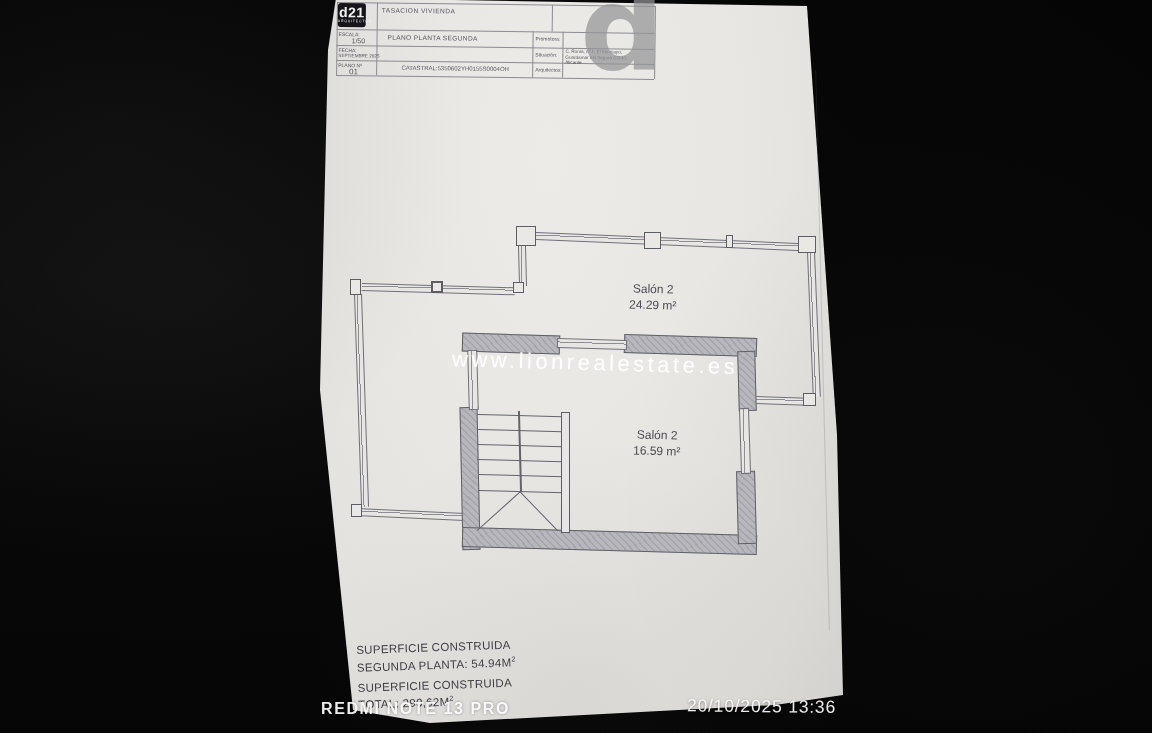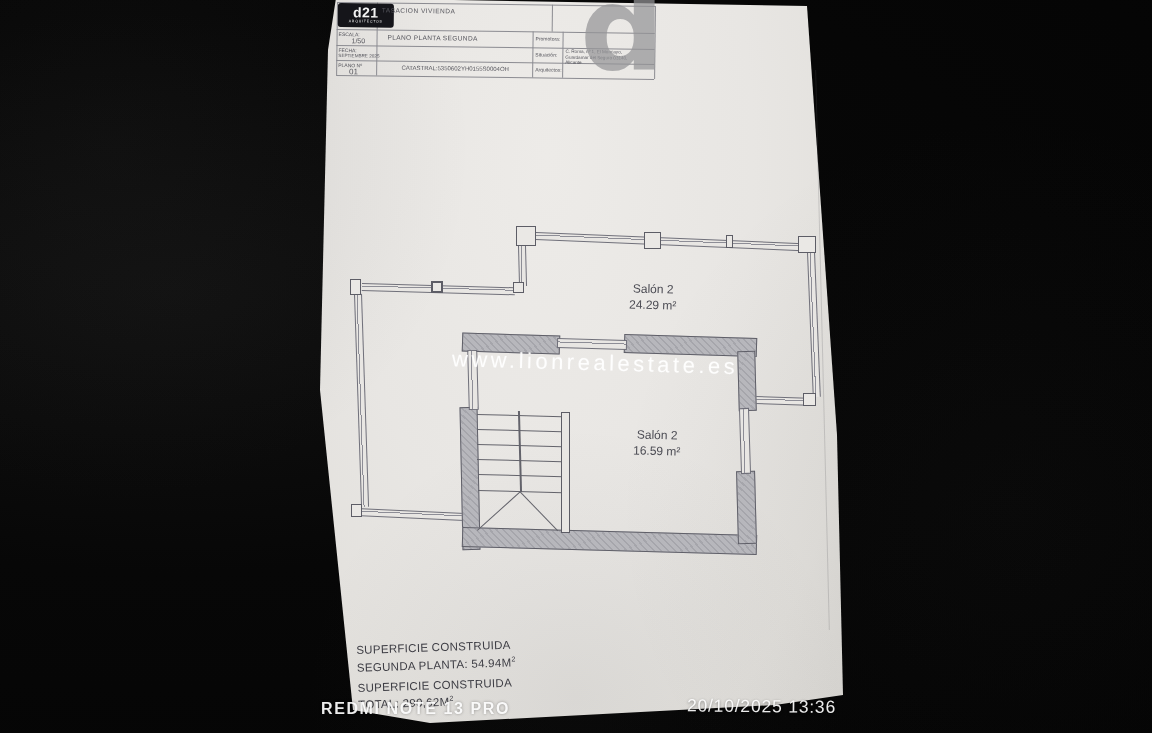--- a/index.html
+++ b/index.html
@@ -15,21 +15,21 @@
   .paper{position:absolute;left:300px;top:-10px;width:550px;height:760px;
     background:radial-gradient(ellipse at 45% 22%, #edebe8 0%, #e8e6e3 48%, #e2e0dc 78%, #d6d4d0 100%);
     clip-path:polygon(36px 8px,507px 16px,537px 445px,543px 705px,475px 715px,130px 733px,53px 720px,20px 400px,28px 60px);
     filter:drop-shadow(0 6px 7px rgba(135,135,135,.30));}
   .paper-edge{position:absolute;width:1px;background:rgba(90,90,95,.22);}
   
   #tblock{position:absolute;left:337px;top:2px;width:318px;height:75px;transform:rotate(.7deg);transform-origin:0 0;z-index:4;}
   .lh{position:absolute;height:1px;background:#8b8b91;}
   .lv{position:absolute;width:1px;background:#8b8b91;}
   .tb-txt{position:absolute;color:#55555c;white-space:nowrap;}
-  #logo{position:absolute;left:1px;top:1px;width:56px;height:24px;background:#15151a;border-radius:3px;
+  #logo{position:absolute;left:1px;top:1px;width:28px;height:24px;background:#15151a;border-radius:3px;
         color:#f2f2f2;text-align:center;line-height:1;}
   #logo .big{font-size:14px;font-weight:bold;letter-spacing:.5px;display:block;margin-top:2px;}
   #logo .small{font-size:3.5px;letter-spacing:.8px;display:block;margin-top:1px;}
   #dmark{position:absolute;left:580px;top:-30px;z-index:5;font-family:"DejaVu Sans",sans-serif;
          font-size:118px;font-weight:bold;color:rgba(148,148,151,.72);line-height:1;pointer-events:none;}
   
   .rh{position:absolute;height:6px;border-top:1px solid #70707a;border-bottom:1px solid #70707a;
       background:linear-gradient(to bottom,#e8e6e3 0 1.5px,#8d8d96 1.5px 2.5px,#e8e6e3 2.5px);transform-origin:0 0;z-index:3;}
   .rv{position:absolute;width:6px;border-left:1px solid #70707a;border-right:1px solid #70707a;
       background:linear-gradient(to right,#e8e6e3 0 1.5px,#8d8d96 1.5px 2.5px,#e8e6e3 2.5px);transform-origin:50% 0;z-index:3;}

